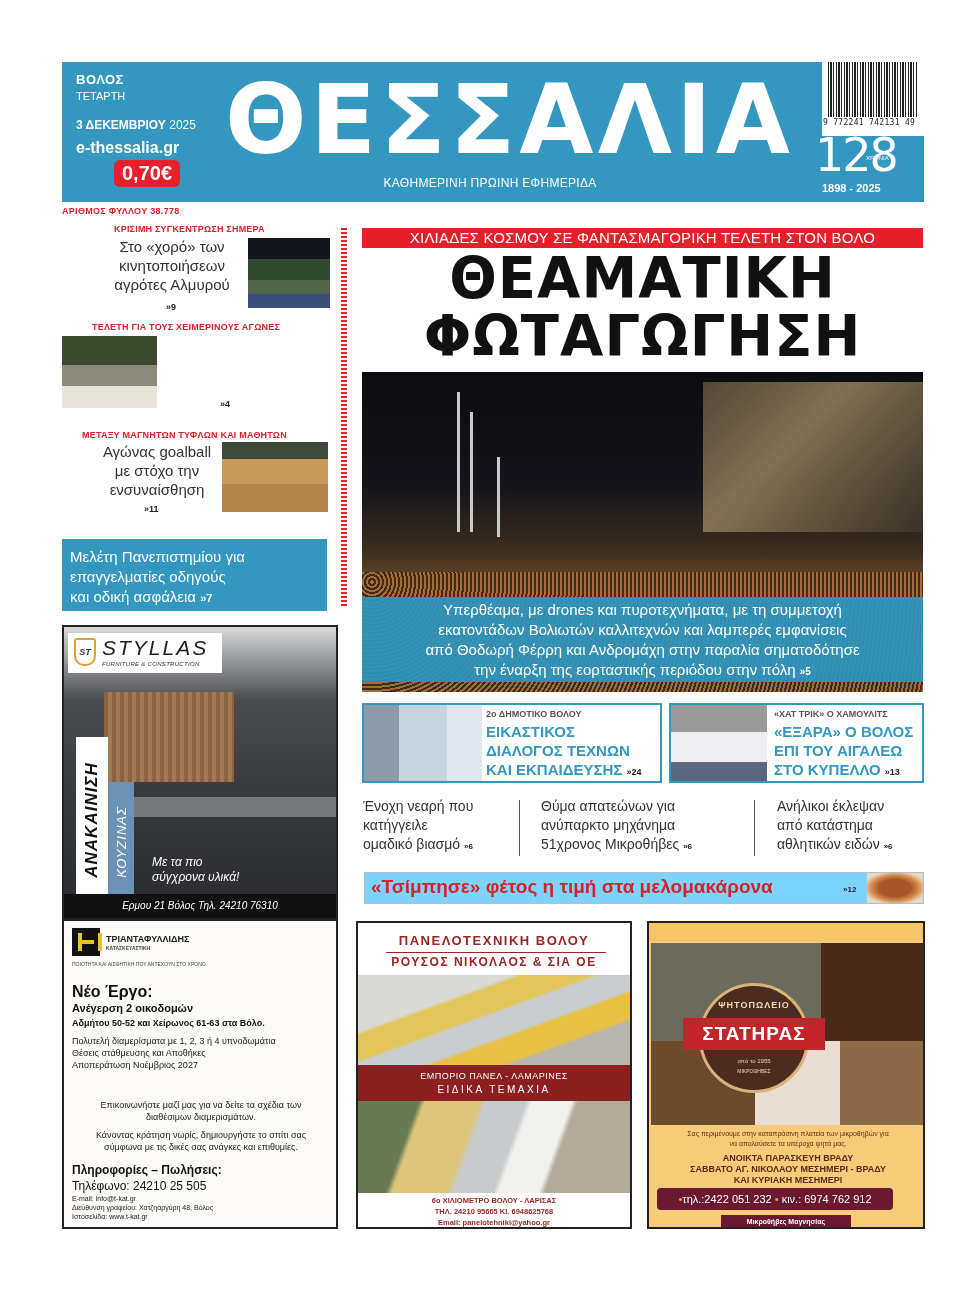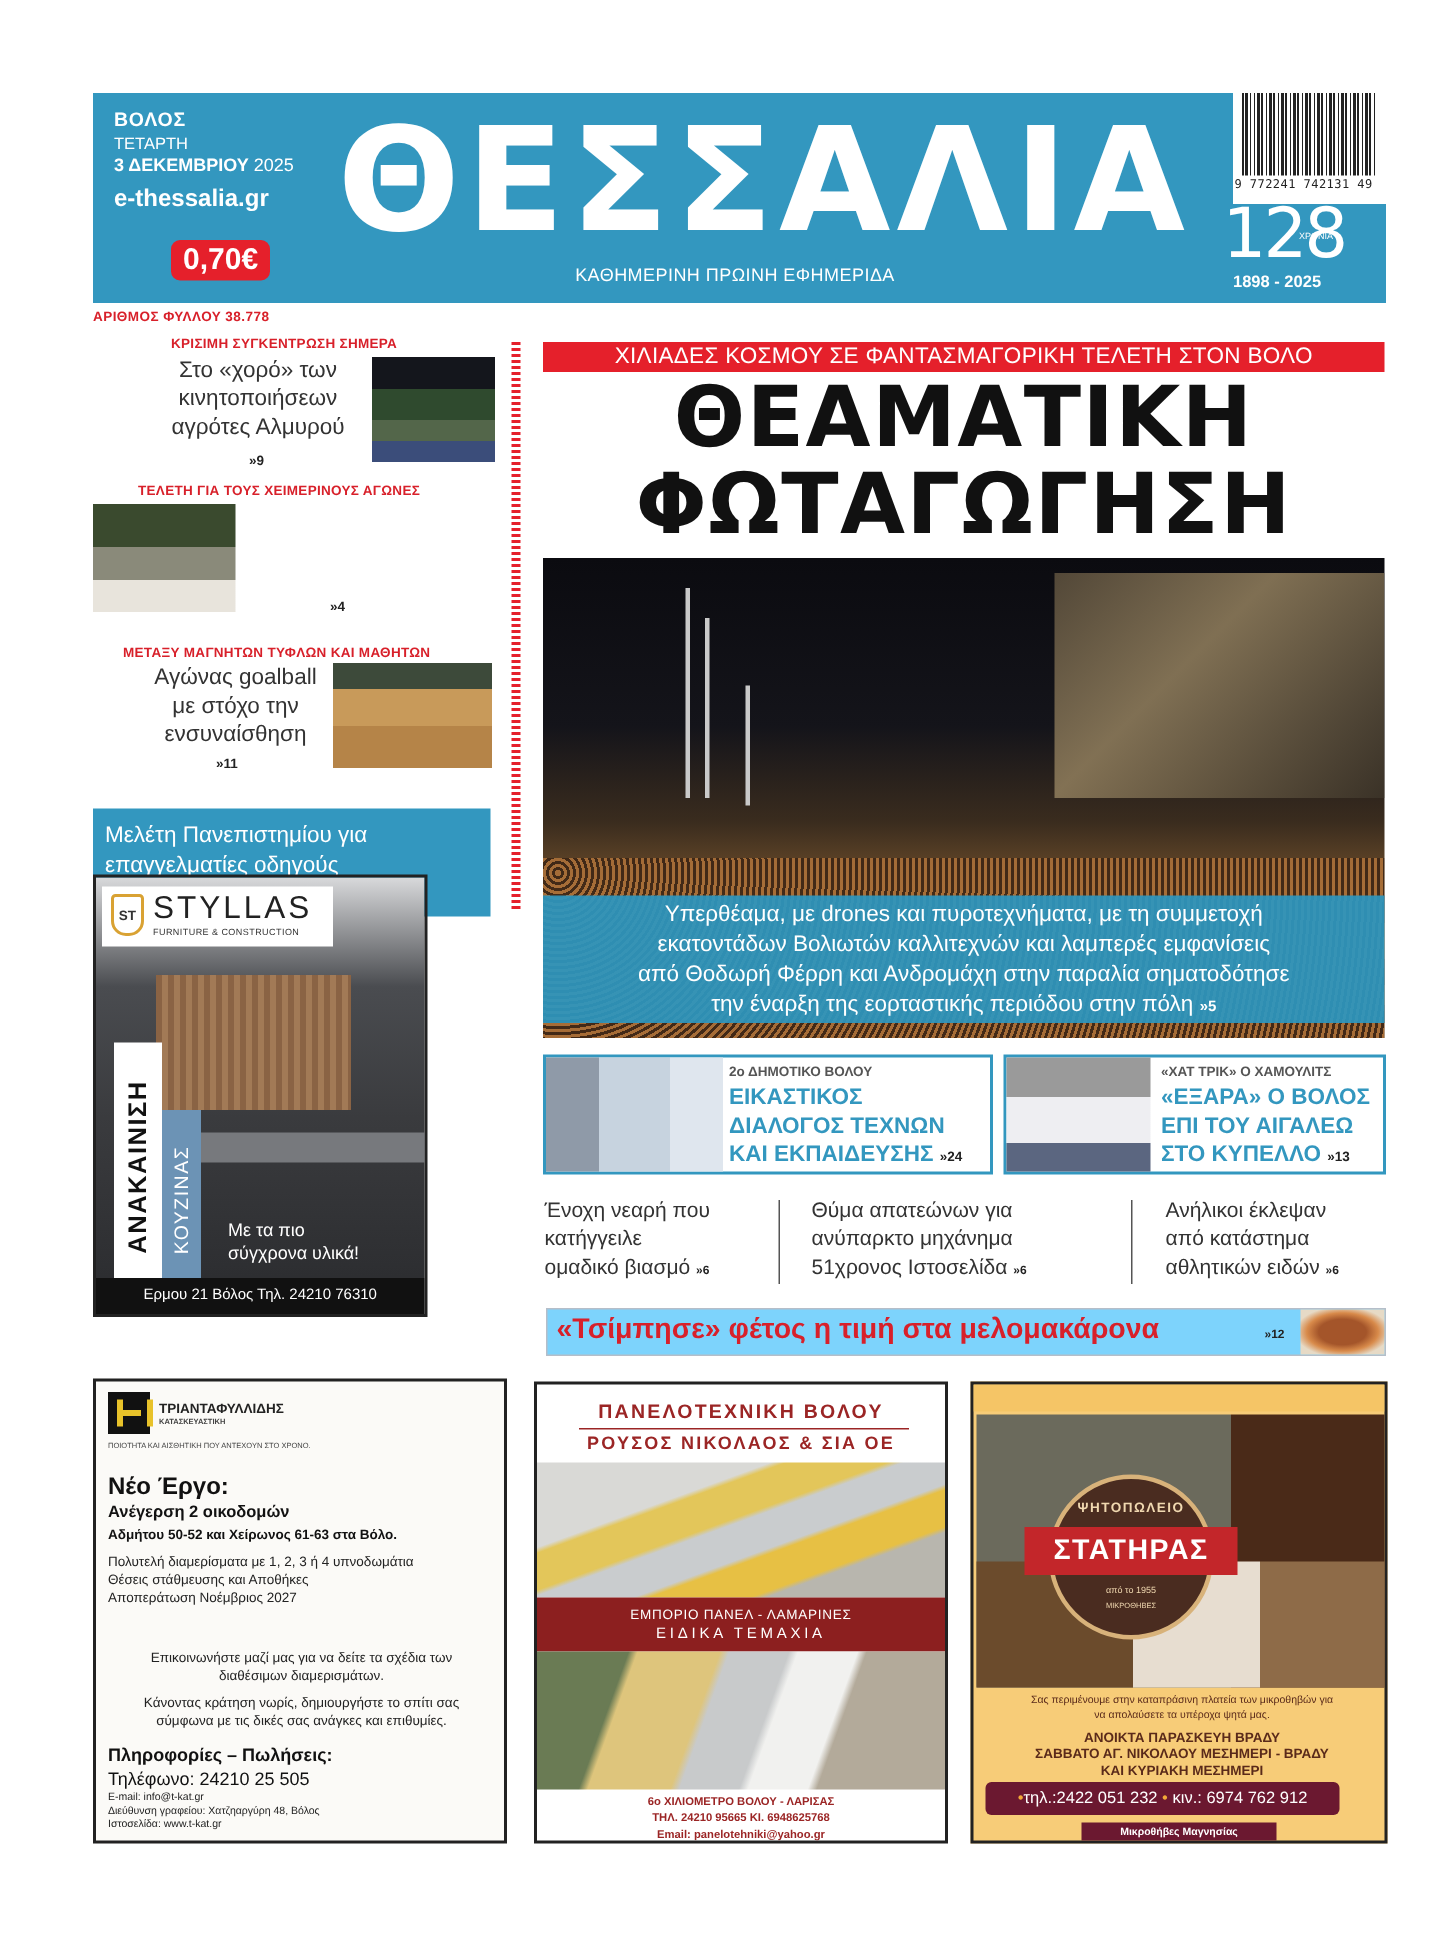--- a/index.html
+++ b/index.html
@@ -5,21 +5,21 @@
   * { box-sizing: border-box; margin: 0; padding: 0; }
   html, body { width: 960px; height: 1293px; background: #ffffff; overflow: hidden; }
   body { position: relative; font-family: "Liberation Sans", sans-serif; color: #222; }
   .abs { position: absolute; }
 
   
   .masthead { left: 62px; top: 62px; width: 862px; height: 140px; background: #3397bf; }
   .mh-left { left: 76px; top: 72px; color: #fff; }
   .mh-city { font-size: 13px; font-weight: bold; letter-spacing: 0.5px; }
   .mh-day { font-size: 11px; margin-top: 3px; }
-  .mh-date { font-size: 12px; font-weight: bold; margin-top: 1px; }
+  .mh-date { font-size: 12px; font-weight: bold; margin-top: 16px; }
   .mh-date span { font-weight: normal; }
   .mh-site { font-size: 16px; font-weight: bold; margin-top: 7px; }
   .mh-price { left: 74px; top: 160px; background: #e5202b; color: #fff; font-weight: bold; font-size: 20px; padding: 2px 8px; border-radius: 6px; margin-left: 40px; }
   .mh-title { left: 225px; top: 70px; width: 540px; text-align: center; color: #fff; font-family: "DejaVu Sans", sans-serif; font-weight: bold; font-size: 96px; line-height: 100px; letter-spacing: 4px; }
   .mh-sub { left: 225px; top: 176px; width: 530px; text-align: center; color: #fff; font-size: 12px; letter-spacing: 0.3px; }
   .barcode-box { left: 822px; top: 58px; width: 102px; height: 78px; background: #fff; }
   .barcode { left: 828px; top: 62px; width: 90px; height: 55px;
     background: repeating-linear-gradient(90deg, #222 0 1px, #fff 1px 2px, #222 2px 4px, #fff 4px 5px, #222 5px 6px, #fff 6px 8px); }
   .barcode-num { left: 823px; top: 118px; font-size: 8px; color: #222; font-family: "DejaVu Sans Mono", monospace; letter-spacing: 0.3px; }
   .anniv { left: 815px; top: 132px; color: #fff; font-size: 46px; line-height: 46px; font-weight: normal; font-family: "DejaVu Sans", sans-serif; letter-spacing: -2px; }
@@ -63,21 +63,21 @@
   .brief .page-ref { font-size: 8px; }
   .brief-sep { width: 1px; height: 56px; background: #555; }
 
   .meloma { left: 364px; top: 872px; width: 560px; height: 32px; background: #7dd3fc; border: 1px solid #b5bec9; }
   .meloma-text { position: absolute; left: 6px; top: 3px; color: #d8202a; font-size: 19px; font-weight: bold; }
   .meloma-ref { position: absolute; left: 478px; top: 12px; font-size: 8px; font-weight: bold; }
   .meloma-img { position: absolute; right: 0; top: 0; width: 56px; height: 30px; background: radial-gradient(ellipse at center, #a4552a 0 40%, #d88a4a 60%, #e6dac6 80%); }
 
   
   .ad { border: 2px solid #222; }
-  .styllas { left: 62px; top: 583px; width: 223px; height: 295px; background: linear-gradient(180deg, #d8d9db 0%, #4a4c50 25%, #3a3b3e 55%, #2a2b2e 100%); overflow: hidden; }
+  .styllas { left: 62px; top: 625px; width: 276px; height: 295px; background: linear-gradient(180deg, #d8d9db 0%, #4a4c50 25%, #3a3b3e 55%, #2a2b2e 100%); overflow: hidden; font-style: italic; }
   .styllas-logo { position: absolute; left: 4px; top: 6px; width: 154px; height: 40px; background: #fff; }
   .styllas-mark { position: absolute; left: 6px; top: 5px; width: 22px; height: 28px; border: 2px solid #d9a233; border-radius: 3px 3px 10px 10px; font-size: 9px; font-weight: bold; text-align: center; line-height: 24px; color: #333; }
   .styllas-name { position: absolute; left: 34px; top: 3px; font-size: 21px; letter-spacing: 2px; color: #222; }
   .styllas-tag { position: absolute; left: 34px; top: 28px; font-size: 6px; color: #333; letter-spacing: 0.3px; }
   .styllas-wood { position: absolute; left: 40px; top: 65px; width: 130px; height: 90px; background: repeating-linear-gradient(90deg, #8a6344 0 4px, #a27a56 4px 8px); }
   .styllas-counter { position: absolute; left: 70px; top: 170px; width: 210px; height: 20px; background: #77797d; }
   .styllas-v1 { position: absolute; left: 12px; top: 110px; width: 32px; height: 165px; background: #fff; }
   .styllas-v1 span { position: absolute; left: 50%; top: 50%; transform: translate(-50%,-50%) rotate(-90deg); white-space: nowrap; font-weight: bold; font-size: 17px; color: #111; letter-spacing: 1px; }
   .styllas-v2 { position: absolute; left: 44px; top: 155px; width: 26px; height: 120px; background: #6c93b5; }
   .styllas-v2 span { position: absolute; left: 50%; top: 50%; transform: translate(-50%,-50%) rotate(-90deg); white-space: nowrap; font-size: 13px; color: #fff; letter-spacing: 1px; }
@@ -222,21 +222,21 @@
 
 <div class="abs brief" style="left:363px;top:797px;width:150px;">
   <div>Ένοχη νεαρή που</div>
   <div>κατήγγειλε</div>
   <div><span>ομαδικό βιασμό</span> <b class="page-ref">»6</b></div>
 </div>
 <div class="abs brief-sep" style="left:519px;top:800px;"></div>
 <div class="abs brief" style="left:541px;top:797px;width:190px;">
   <div>Θύμα απατεώνων για</div>
   <div>ανύπαρκτο μηχάνημα</div>
-  <div><span>51χρονος Ιστοσελίδα</span> <b class="page-ref">»6</b></div>
+  <div><span>51χρονος Μικροθήβες</span> <b class="page-ref">»6</b></div>
 </div>
 <div class="abs brief-sep" style="left:754px;top:800px;"></div>
 <div class="abs brief" style="left:777px;top:797px;width:150px;">
   <div>Ανήλικοι έκλεψαν</div>
   <div>από κατάστημα</div>
   <div><span>αθλητικών ειδών</span> <b class="page-ref">»6</b></div>
 </div>
 
 <div class="abs meloma">
   <div class="meloma-text">«Τσίμπησε» φέτος η τιμή στα μελομακάρονα</div>

